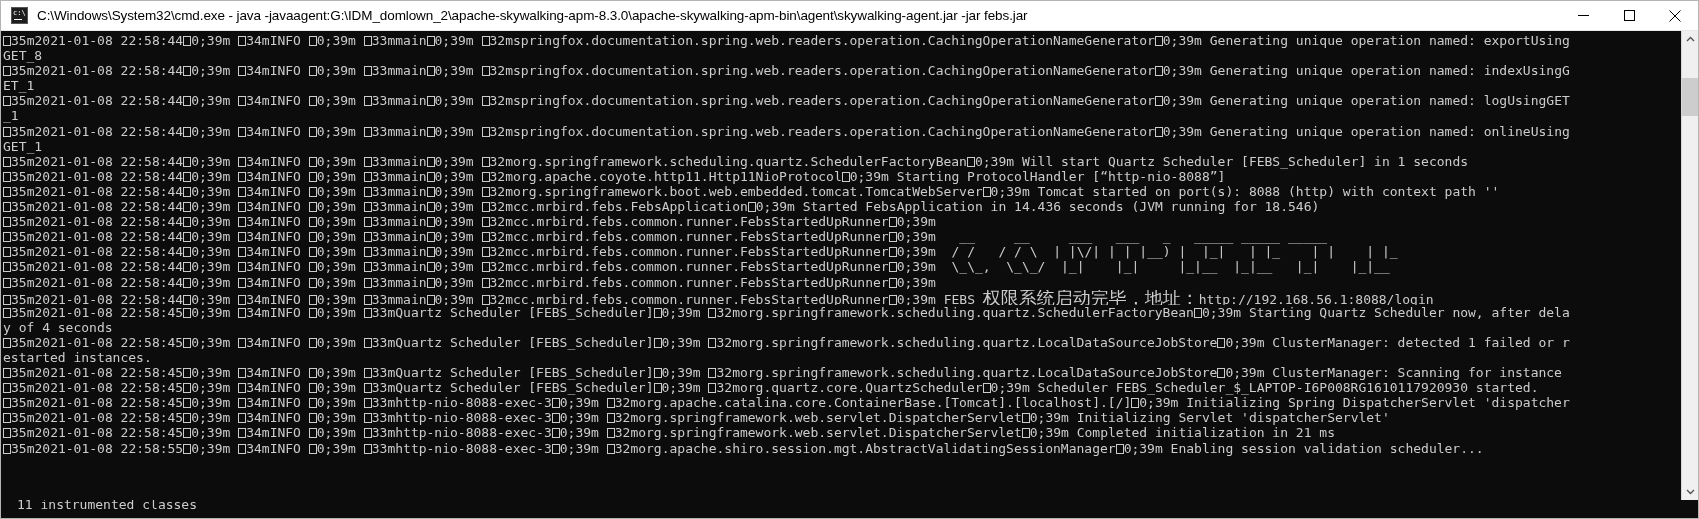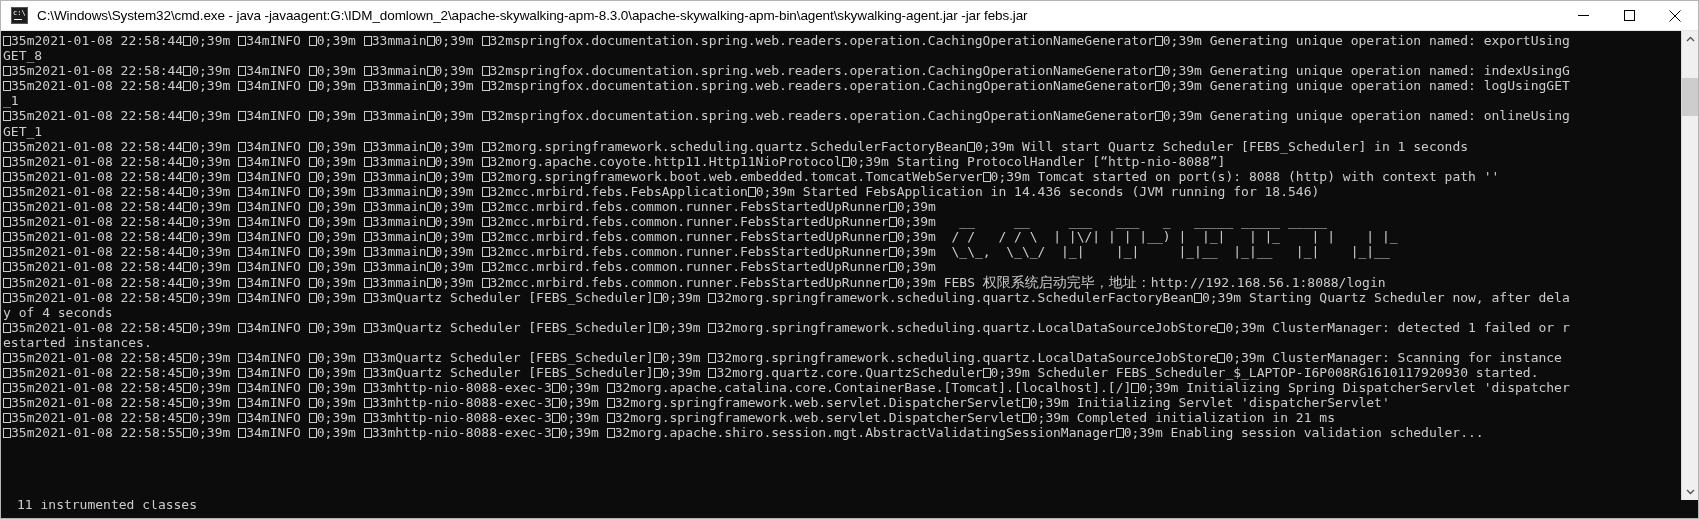--- a/index.html
+++ b/index.html
@@ -115,21 +115,21 @@
   }
   .esc {
     display: inline-block;
     width: 8px;
     height: 10px;
     border: 1px solid #cccccc;
     box-sizing: border-box;
     vertical-align: -1px;
     margin: 0 0px;
   }
-  .cjk { font-family: "DejaVu Sans", sans-serif; font-size: 14px; margin-top: 36px; }
+  .cjk { font-family: "DejaVu Sans", sans-serif; font-size: 18px; margin-top: 36px; }
 
   
   .scrollbar {
     width: 17px;
     min-width: 17px;
     background: #f0f0f0;
     display: flex;
     flex-direction: column;
     border-left: 1px solid #d8d8d8;
     box-sizing: border-box;
@@ -195,20 +195,21 @@
         </svg>
       </div>
     </div>
   </div>
 
   <div class="console-area">
     <div class="console" id="console-output">
         <div class="line"><span class="esc"></span><span>35m2021-01-08 22:58:44</span><span class="esc"></span><span>0;39m </span><span class="esc"></span><span>34mINFO </span><span class="esc"></span><span>0;39m </span><span class="esc"></span><span>33mmain</span><span class="esc"></span><span>0;39m </span><span class="esc"></span><span>32mspringfox.documentation.spring.web.readers.operation.CachingOperationNameGenerator</span><span class="esc"></span><span>0;39m Generating unique operation named: exportUsing</span></div>
         <div class="line"><span>GET_8</span></div>
         <div class="line"><span class="esc"></span><span>35m2021-01-08 22:58:44</span><span class="esc"></span><span>0;39m </span><span class="esc"></span><span>34mINFO </span><span class="esc"></span><span>0;39m </span><span class="esc"></span><span>33mmain</span><span class="esc"></span><span>0;39m </span><span class="esc"></span><span>32mspringfox.documentation.spring.web.readers.operation.CachingOperationNameGenerator</span><span class="esc"></span><span>0;39m Generating unique operation named: indexUsingG</span></div>
+        <div class="line"><span>ET_1</span></div>
         <div class="line"><span class="esc"></span><span>35m2021-01-08 22:58:44</span><span class="esc"></span><span>0;39m </span><span class="esc"></span><span>34mINFO </span><span class="esc"></span><span>0;39m </span><span class="esc"></span><span>33mmain</span><span class="esc"></span><span>0;39m </span><span class="esc"></span><span>32mspringfox.documentation.spring.web.readers.operation.CachingOperationNameGenerator</span><span class="esc"></span><span>0;39m Generating unique operation named: logUsingGET</span></div>
         <div class="line"><span>_1</span></div>
         <div class="line"><span class="esc"></span><span>35m2021-01-08 22:58:44</span><span class="esc"></span><span>0;39m </span><span class="esc"></span><span>34mINFO </span><span class="esc"></span><span>0;39m </span><span class="esc"></span><span>33mmain</span><span class="esc"></span><span>0;39m </span><span class="esc"></span><span>32mspringfox.documentation.spring.web.readers.operation.CachingOperationNameGenerator</span><span class="esc"></span><span>0;39m Generating unique operation named: onlineUsing</span></div>
         <div class="line"><span>GET_1</span></div>
         <div class="line"><span class="esc"></span><span>35m2021-01-08 22:58:44</span><span class="esc"></span><span>0;39m </span><span class="esc"></span><span>34mINFO </span><span class="esc"></span><span>0;39m </span><span class="esc"></span><span>33mmain</span><span class="esc"></span><span>0;39m </span><span class="esc"></span><span>32morg.springframework.scheduling.quartz.SchedulerFactoryBean</span><span class="esc"></span><span>0;39m Will start Quartz Scheduler [FEBS_Scheduler] in 1 seconds</span></div>
         <div class="line"><span class="esc"></span><span>35m2021-01-08 22:58:44</span><span class="esc"></span><span>0;39m </span><span class="esc"></span><span>34mINFO </span><span class="esc"></span><span>0;39m </span><span class="esc"></span><span>33mmain</span><span class="esc"></span><span>0;39m </span><span class="esc"></span><span>32morg.apache.coyote.http11.Http11NioProtocol</span><span class="esc"></span><span>0;39m Starting ProtocolHandler [“http-nio-8088”]</span></div>
         <div class="line"><span class="esc"></span><span>35m2021-01-08 22:58:44</span><span class="esc"></span><span>0;39m </span><span class="esc"></span><span>34mINFO </span><span class="esc"></span><span>0;39m </span><span class="esc"></span><span>33mmain</span><span class="esc"></span><span>0;39m </span><span class="esc"></span><span>32morg.springframework.boot.web.embedded.tomcat.TomcatWebServer</span><span class="esc"></span><span>0;39m Tomcat started on port(s): 8088 (http) with context path ''</span></div>
         <div class="line"><span class="esc"></span><span>35m2021-01-08 22:58:44</span><span class="esc"></span><span>0;39m </span><span class="esc"></span><span>34mINFO </span><span class="esc"></span><span>0;39m </span><span class="esc"></span><span>33mmain</span><span class="esc"></span><span>0;39m </span><span class="esc"></span><span>32mcc.mrbird.febs.FebsApplication</span><span class="esc"></span><span>0;39m Started FebsApplication in 14.436 seconds (JVM running for 18.546)</span></div>
         <div class="line"><span class="esc"></span><span>35m2021-01-08 22:58:44</span><span class="esc"></span><span>0;39m </span><span class="esc"></span><span>34mINFO </span><span class="esc"></span><span>0;39m </span><span class="esc"></span><span>33mmain</span><span class="esc"></span><span>0;39m </span><span class="esc"></span><span>32mcc.mrbird.febs.common.runner.FebsStartedUpRunner</span><span class="esc"></span><span>0;39m</span></div>
         <div class="line"><span class="esc"></span><span>35m2021-01-08 22:58:44</span><span class="esc"></span><span>0;39m </span><span class="esc"></span><span>34mINFO </span><span class="esc"></span><span>0;39m </span><span class="esc"></span><span>33mmain</span><span class="esc"></span><span>0;39m </span><span class="esc"></span><span>32mcc.mrbird.febs.common.runner.FebsStartedUpRunner</span><span class="esc"></span><span>0;39m   __     __     ___   ___   _   _____ _____ _____</span></div>

